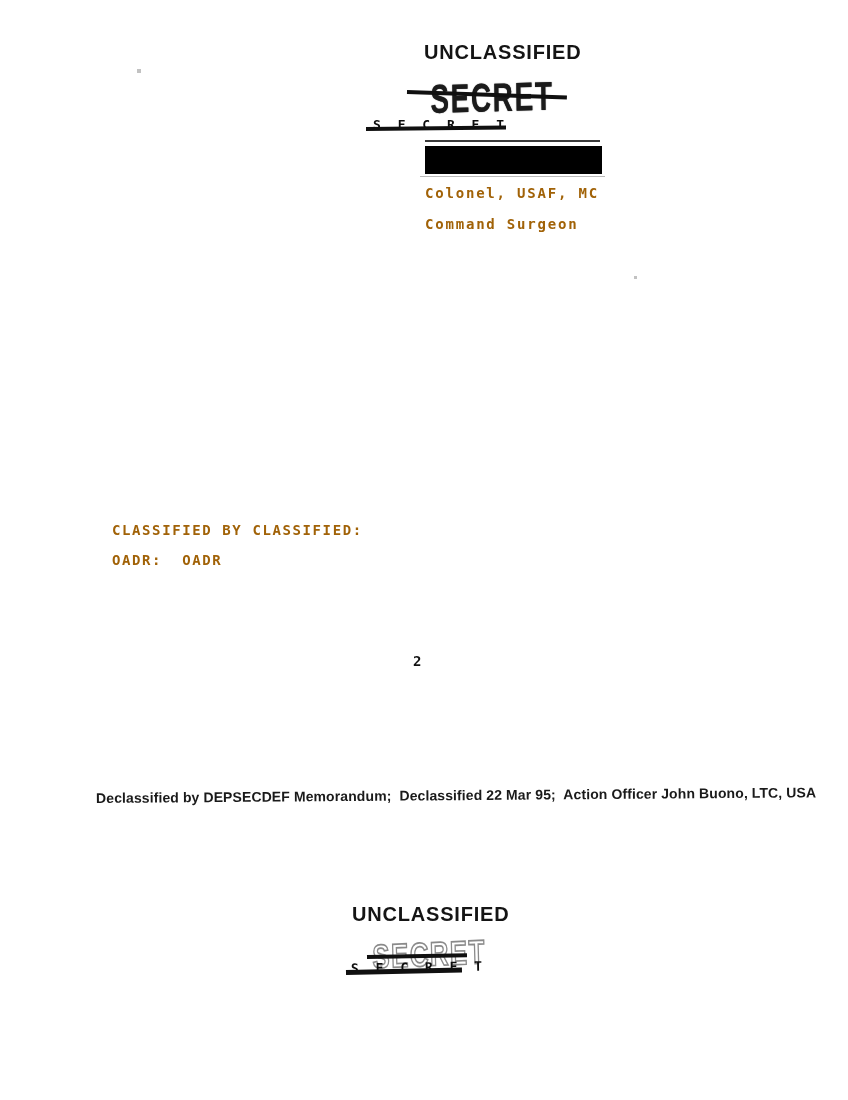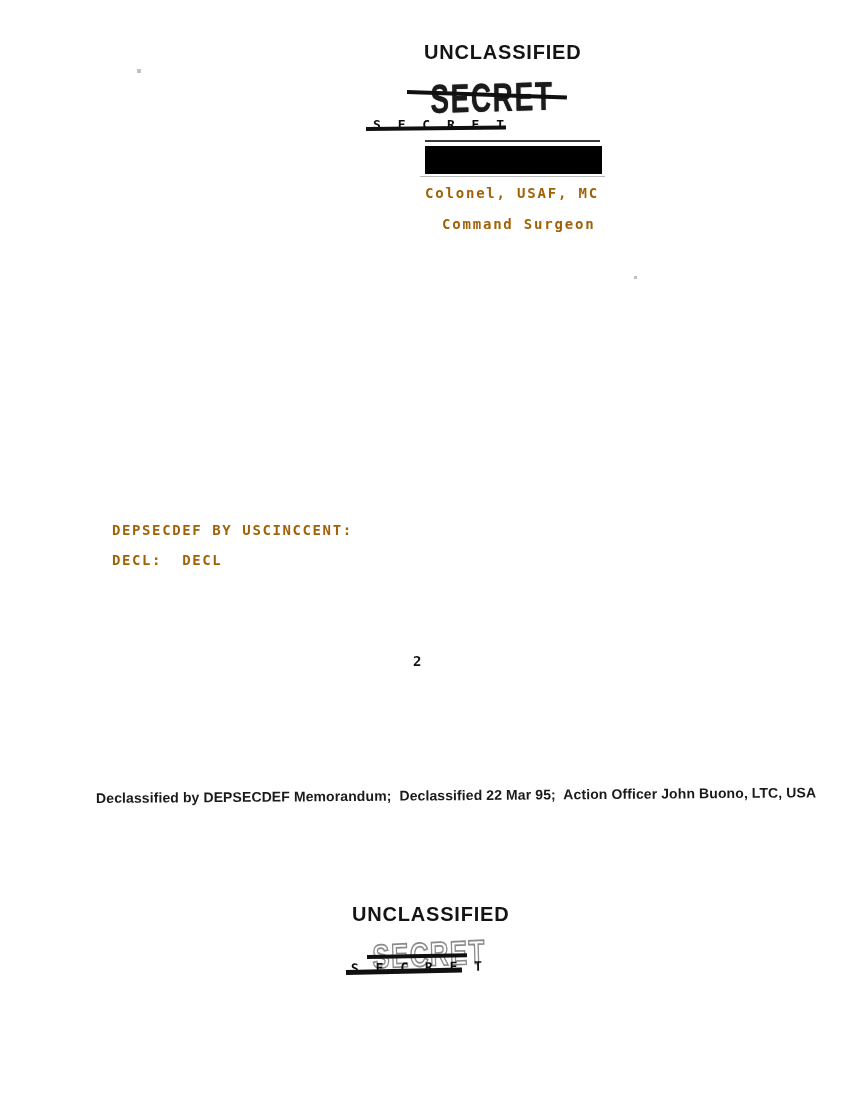--- a/index.html
+++ b/index.html
@@ -119,24 +119,24 @@
 
   <div class="abs typed typed-secret" style="left:373px; top:117px;">S E C R E T</div>
   <div class="abs strike-line" style="left:366px; top:127px; width:140px; height:4px; transform: rotate(-0.6deg);"></div>
 
   <div class="abs thin-line" style="left:425px; top:140px; width:175px; height:1.5px;"></div>
 
   <div class="abs redaction-bar" style="left:425px; top:146px; width:177px; height:28px;"></div>
   <div class="abs faint-line" style="left:420px; top:176px; width:185px; height:1px;"></div>
 
   <div class="abs typed typed-14" style="left:425px; top:185px;">Colonel, USAF, MC</div>
-  <div class="abs typed typed-14" style="left:442px; top:216px;">Command Surgeon</div>
+  <div class="abs typed typed-14" style="left:425px; top:216px;">Command Surgeon</div>
 
-  <div class="abs typed typed-14" style="left:112px; top:522px; letter-spacing:1.6px;">DEPSECDEF BY USCINCCENT:</div>
-  <div class="abs typed typed-14" style="left:112px; top:552px; letter-spacing:1.6px;">DECL:  DECL</div>
+  <div class="abs typed typed-14" style="left:112px; top:522px; letter-spacing:1.6px;">CLASSIFIED BY CLASSIFIED:</div>
+  <div class="abs typed typed-14" style="left:112px; top:552px; letter-spacing:1.6px;">OADR:  OADR</div>
 
   <div class="abs page-number" style="left:413px; top:653px;">2</div>
 
   <div class="abs declass-note" style="left:96px; top:790px;">Declassified by DEPSECDEF Memorandum;  Declassified 22 Mar 95;  Action Officer John Buono, LTC, USA</div>
 
   <div class="abs unclass" style="left:352px; top:903px;">UNCLASSIFIED</div>
 
   <div class="abs stamp stamp-faint" style="left:372px; top:938px;">SECRET</div>
   <div class="abs strike-line" style="left:367px; top:955px; width:100px; height:4px; transform: rotate(-1deg);"></div>
 

